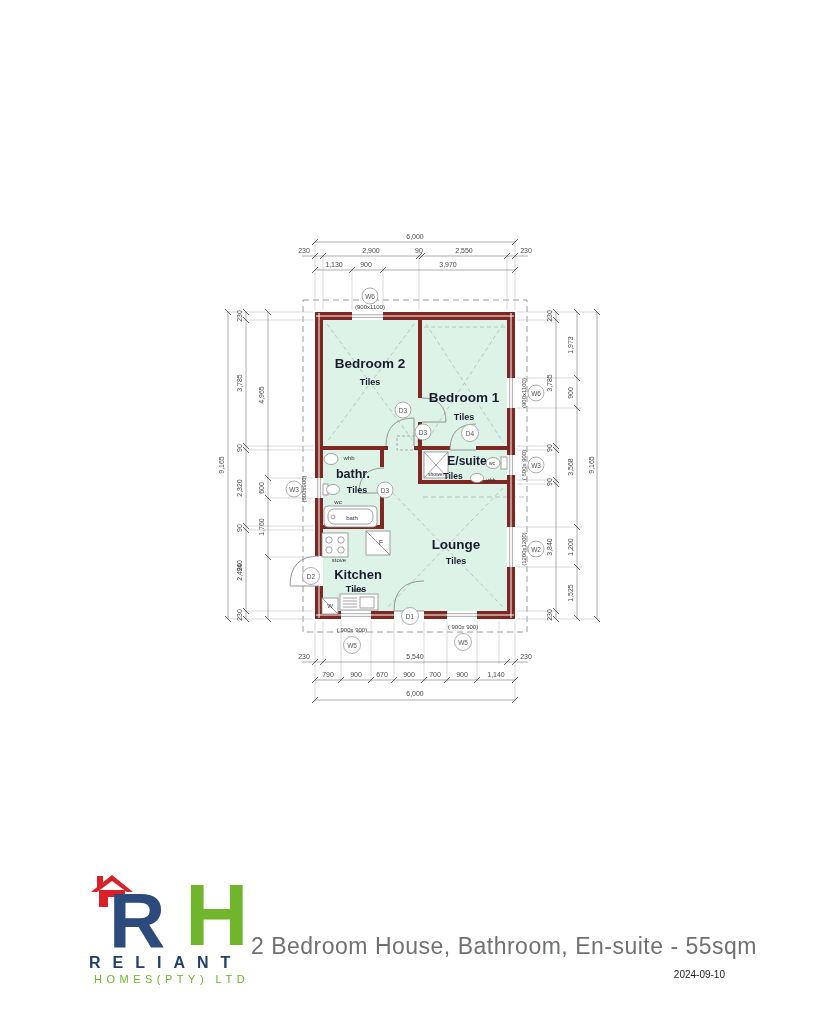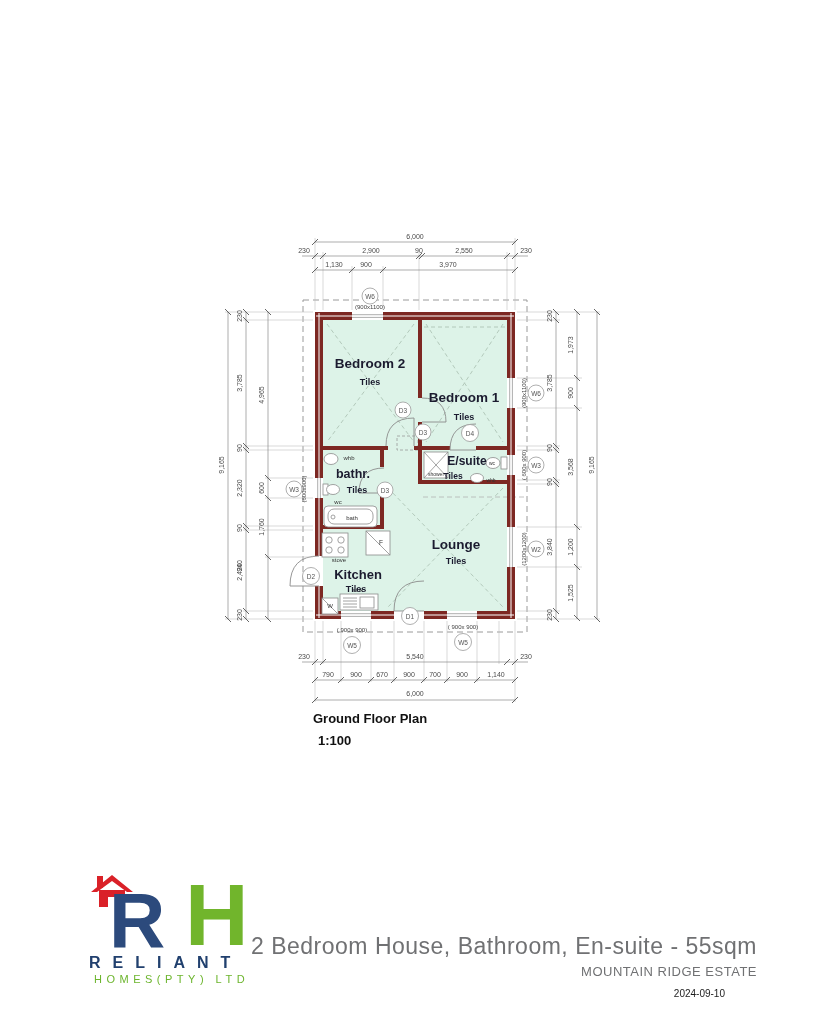--- a/index.html
+++ b/index.html
@@ -343,37 +343,32 @@
     <text x="536" y="539.5">W2</text>
     <text x="403" y="400.5">D3</text>
     <text x="423" y="422.5">D3</text>
     <text x="385" y="480.5">D3</text>
     <text x="470" y="423.5">D4</text>
     <text x="311" y="566.5">D2</text>
     <text x="410" y="606.5">D1</text>
   </g>
 </svg>
 
-<div class="caption">
-  <div class="t">Ground Floor Plan</div>
-  <div class="s">1:100</div>
-</div>
 
 <div class="logo">
   <svg class="logo-house" width="42" height="36" viewBox="0 0 42 36">
     <rect x="6" y="3" width="6" height="12" fill="#da2128"></rect>
     <polygon points="0,19 21,2 42,19 36,19 21,8 6,19" fill="#da2128"></polygon>
     <rect x="8" y="17" width="26" height="17" fill="#da2128"></rect>
     <rect x="17" y="24" width="8" height="10" fill="#ffffff"></rect>
   </svg>
   <div class="logo-h">H</div>
   <div class="logo-r">R</div>
   <div class="brand">RELIANT</div>
   <div class="brand-sub">HOMES(PTY) LTD</div>
 </div>
 
 <div class="titleblock">
   <div class="doc-title">2 Bedroom House, Bathroom, En-suite - 55sqm</div>
-  <div class="estate">MOUNTAIN RIDGE ESTATE</div>
   <div class="date">2024-09-10</div>
 </div>
 
 </div>
 
 </body></html>

